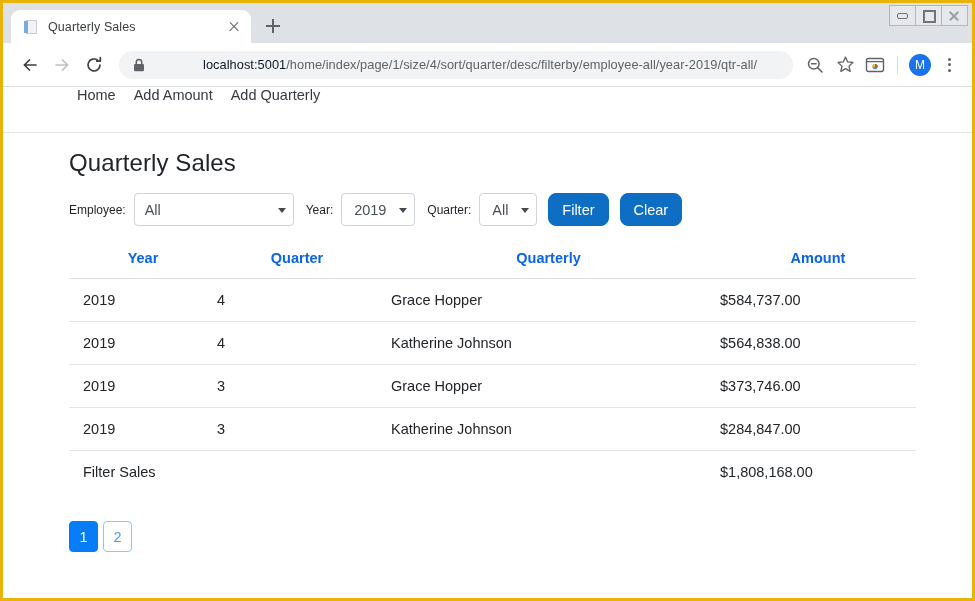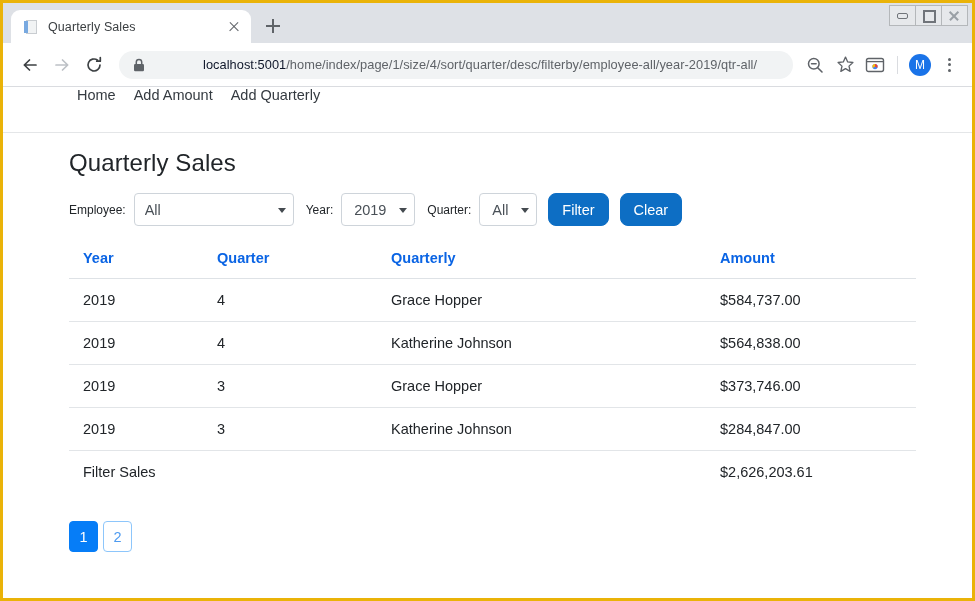--- a/index.html
+++ b/index.html
@@ -304,21 +304,21 @@
     cursor: pointer;
   }
 
   
   table.sales {
     width: 100%;
     border-collapse: collapse;
     margin-top: 8px;
   }
   table.sales th {
-    text-align: left;
+    text-align: center;
     font-size: 14.5px;
     font-weight: bold;
     color: #0a64e4;
     padding: 8px 0 12px 14px;
     border-bottom: 1px solid #dee2e6;
   }
   table.sales td {
     font-size: 14.5px;
     color: #212529;
     padding: 13px 0 13px 14px;
@@ -528,21 +528,21 @@
           <tr>
             <td>2019</td>
             <td>3</td>
             <td>Katherine Johnson</td>
             <td>$284,847.00</td>
           </tr>
           <tr>
             <td>Filter Sales</td>
             <td></td>
             <td></td>
-            <td>$2,626,203.61</td>
+            <td>$1,808,168.00</td>
           </tr>
         </tbody>
       </table>
 
       <div class="pagination">
         <div class="page-btn active">1</div>
         <div class="page-btn inactive">2</div>
       </div>
 
     </div>

